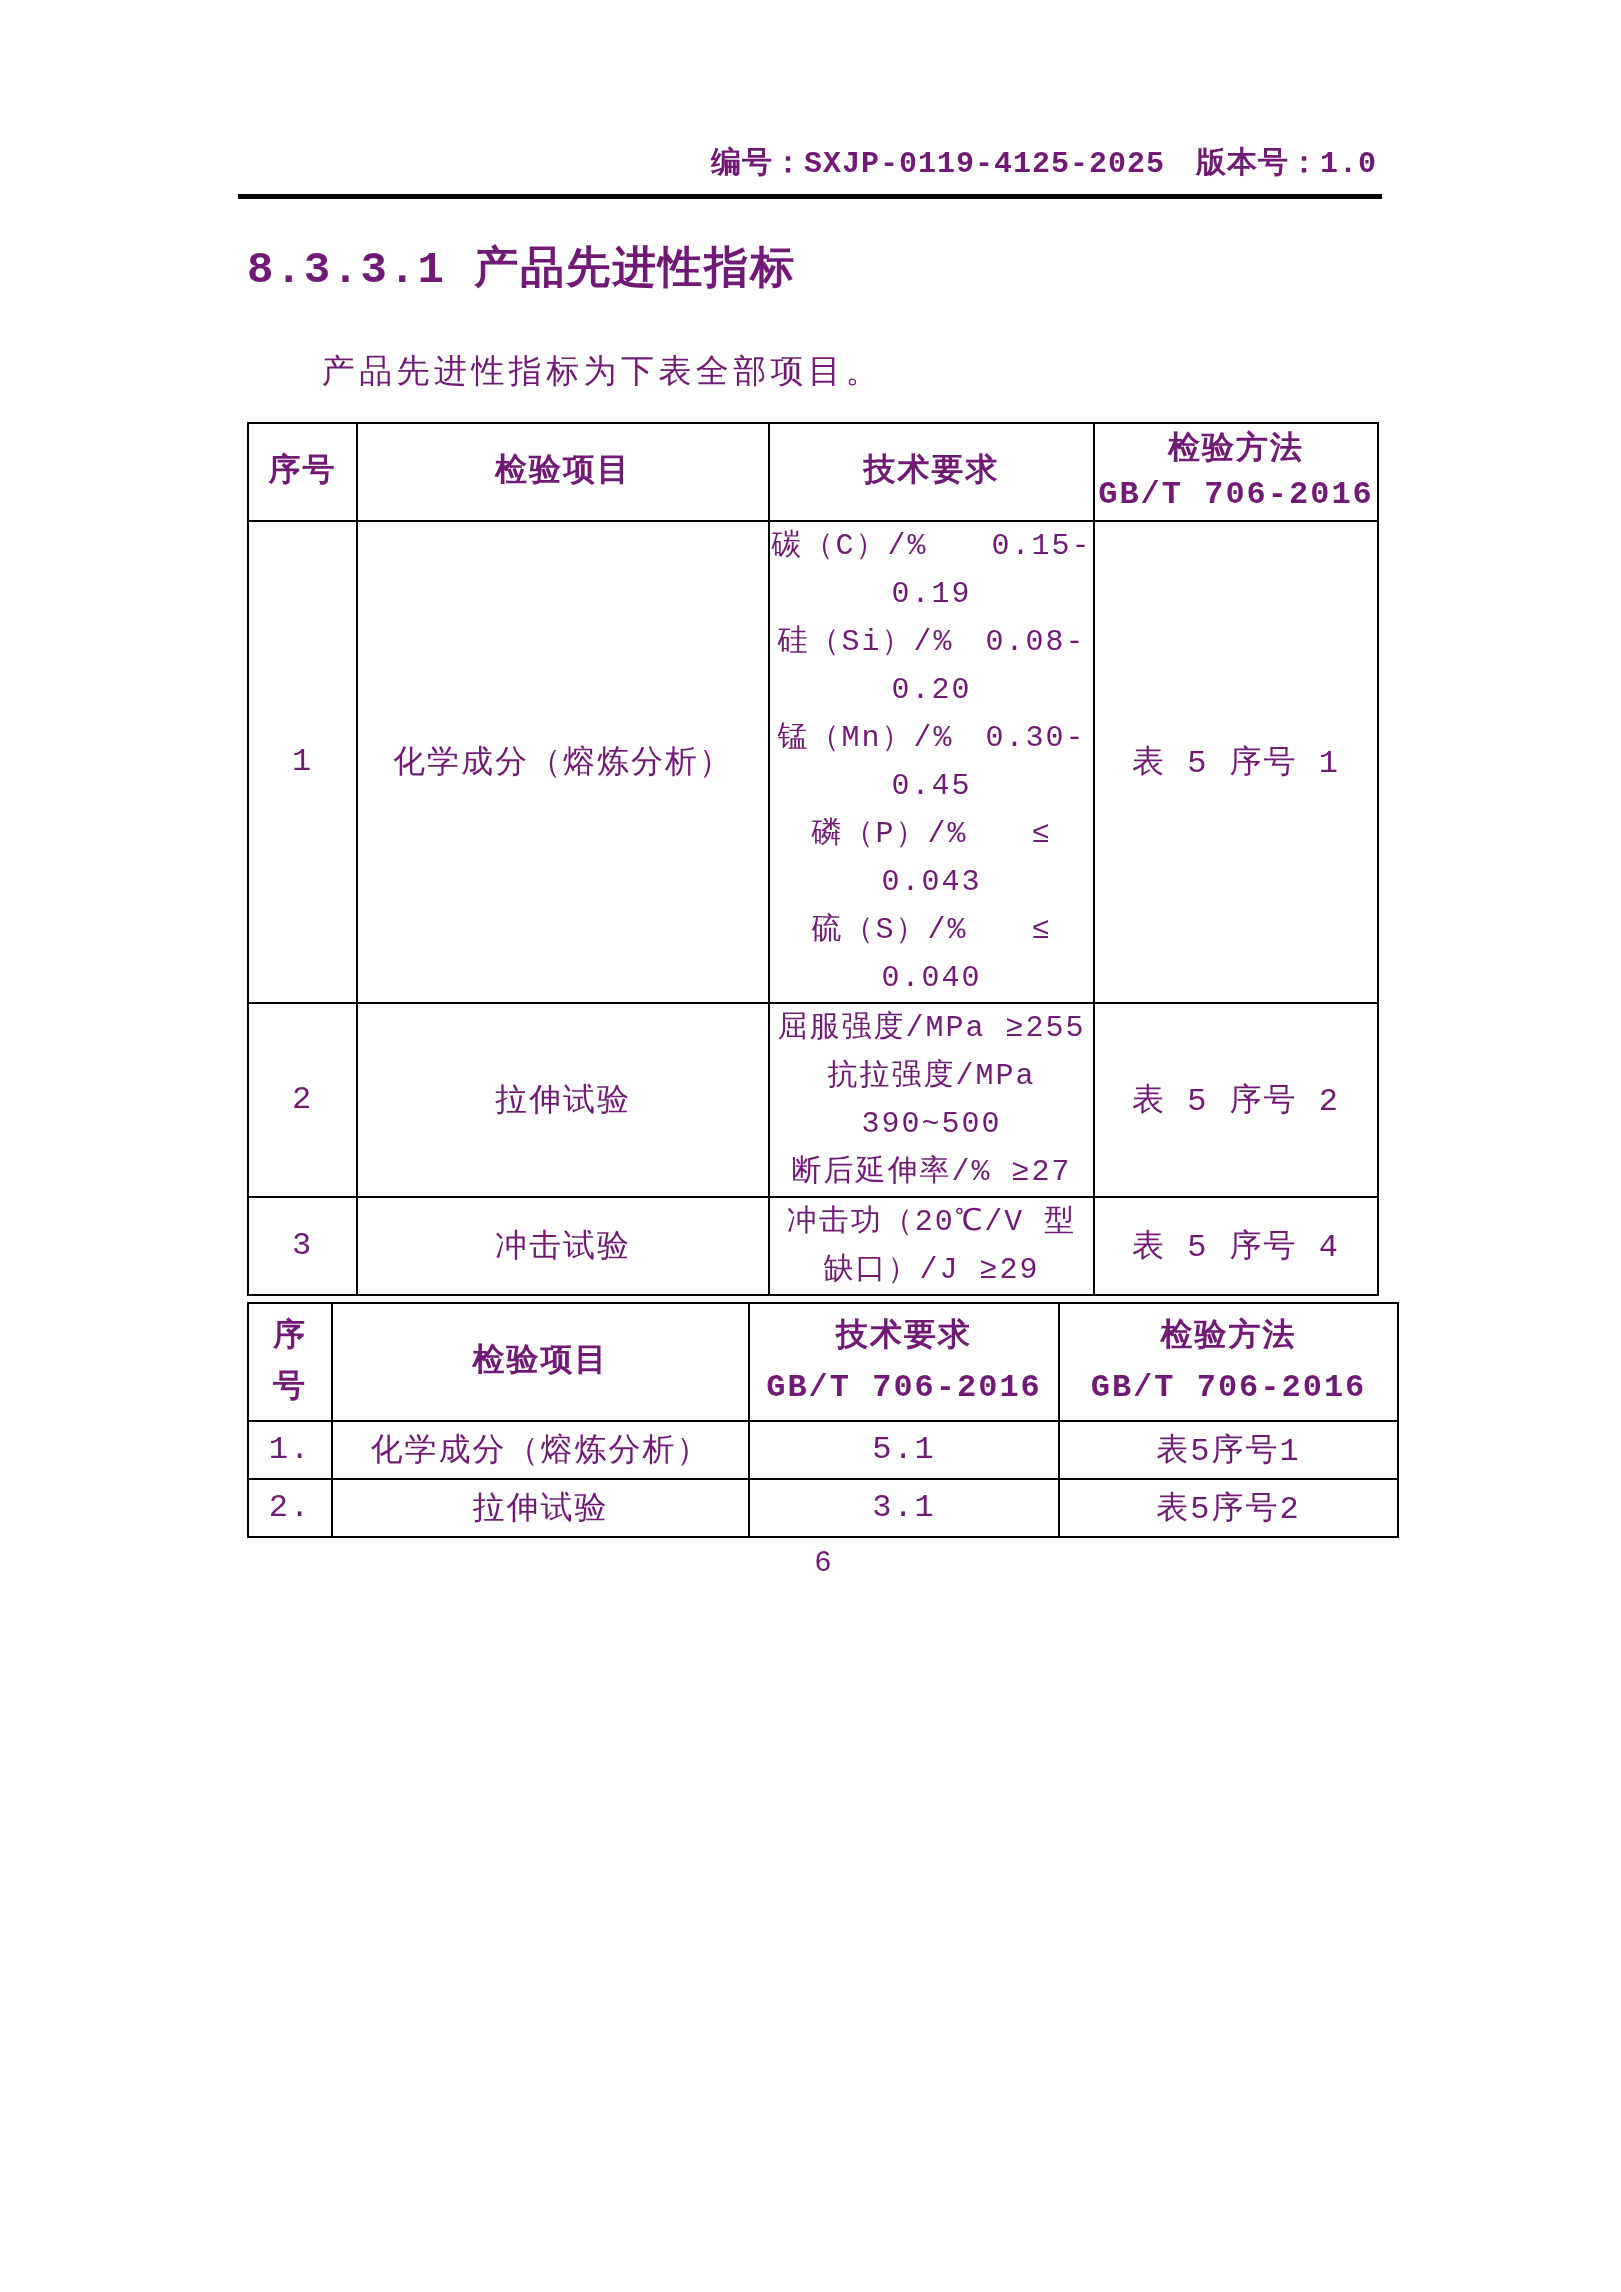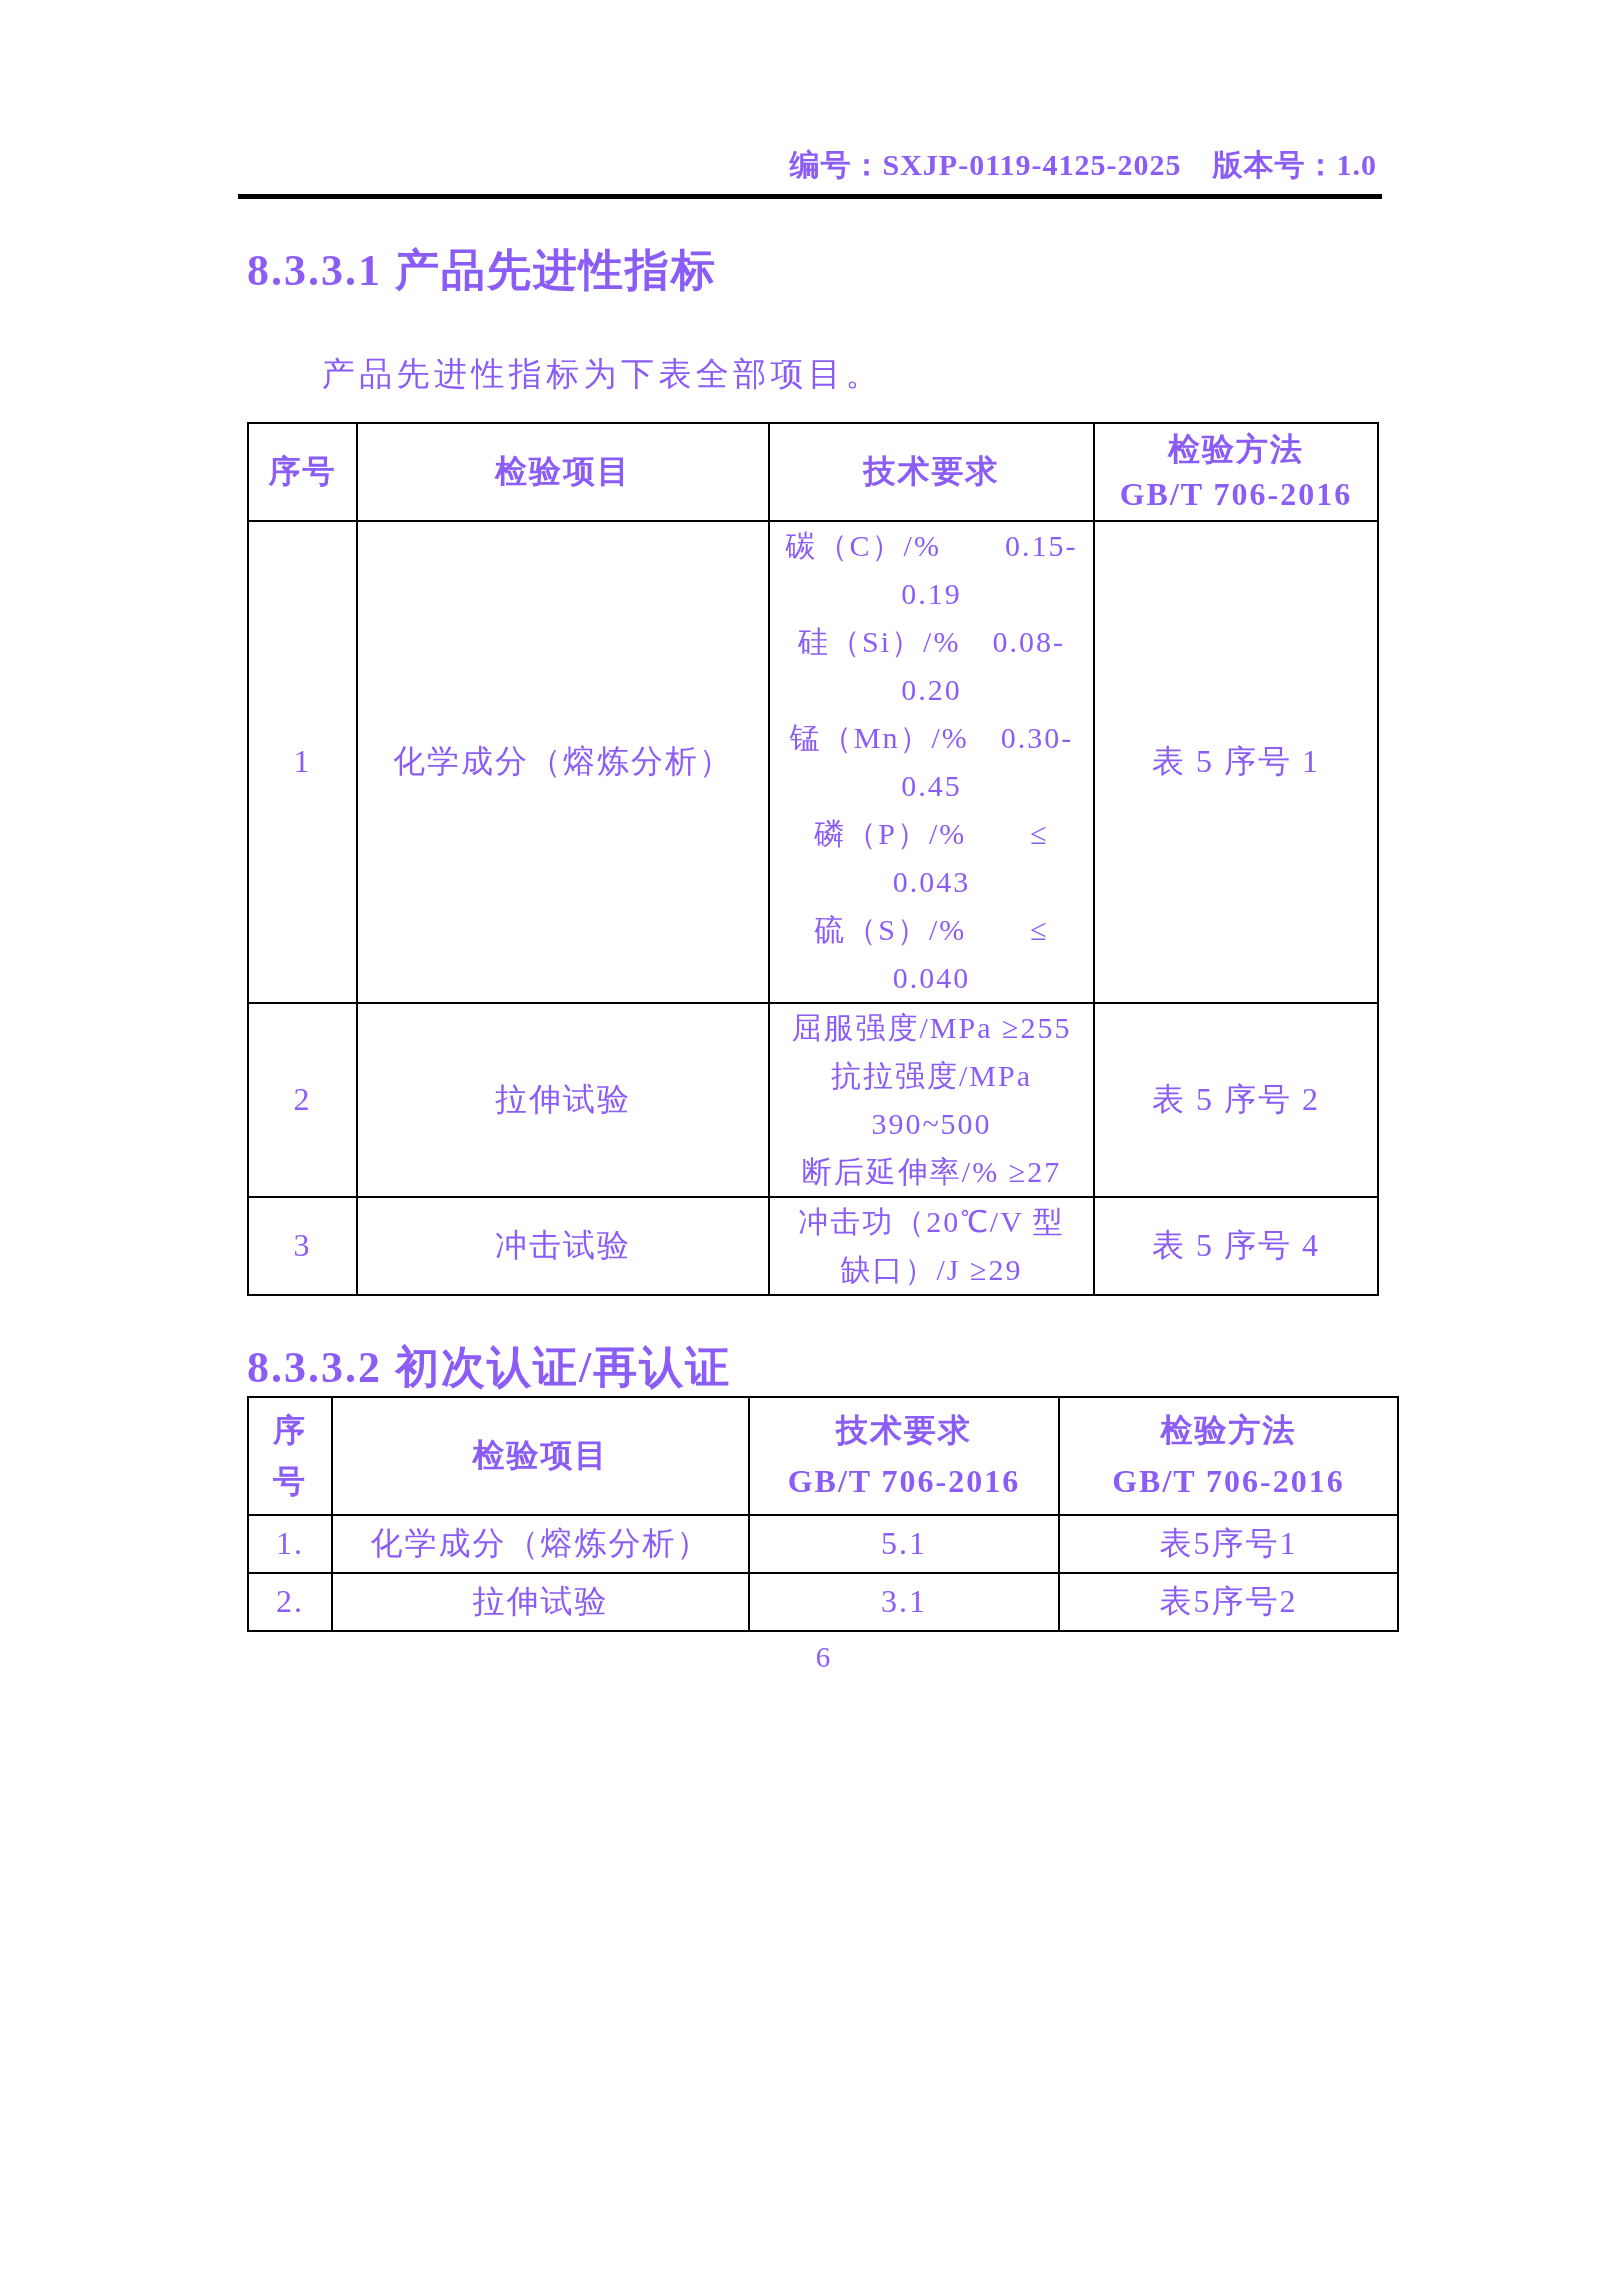--- a/index.html
+++ b/index.html
@@ -6,22 +6,22 @@
     margin: 0;
     padding: 0;
     background: #e8e8e8;
   }
   .page {
     position: relative;
     width: 1621px;
     height: 2293px;
     margin: 0 auto;
     background: #ffffff;
-    color: #8b5cf6;
-    font-family: Liberation Serif, serif;
+    color: #701a75;
+    font-family: Liberation Mono, monospace;
     overflow: hidden;
   }
   
   .doc-header {
     padding-top: 106px;
     padding-right: 244px;
     text-align: right;
     font-weight: bold;
     font-size: 30px;
     letter-spacing: 1px;
@@ -164,21 +164,20 @@
       <tr class="row-3">
         <td>3</td>
         <td>冲击试验</td>
         <td class="req-cell">冲击功（20℃/V 型
 缺口）/J ≥29</td>
         <td>表 5 序号 4</td>
       </tr>
     </tbody>
   </table>
 
-  <h2 class="section-heading">8.3.3.2  初次认证/再认证</h2>
 
   <table class="doc-table table2">
     <colgroup>
       <col class="col-no">
         <col class="col-item">
         <col class="col-req">
         <col class="col-meth">
     </colgroup>
     <thead>
       <tr>

